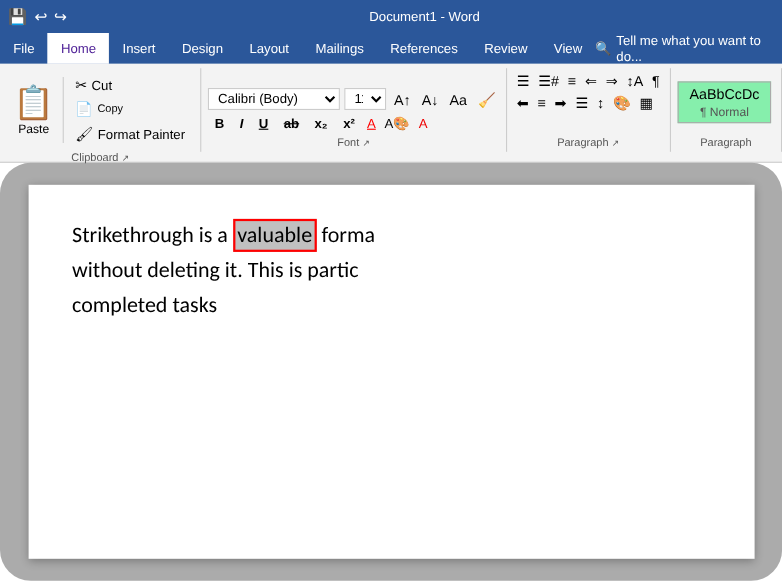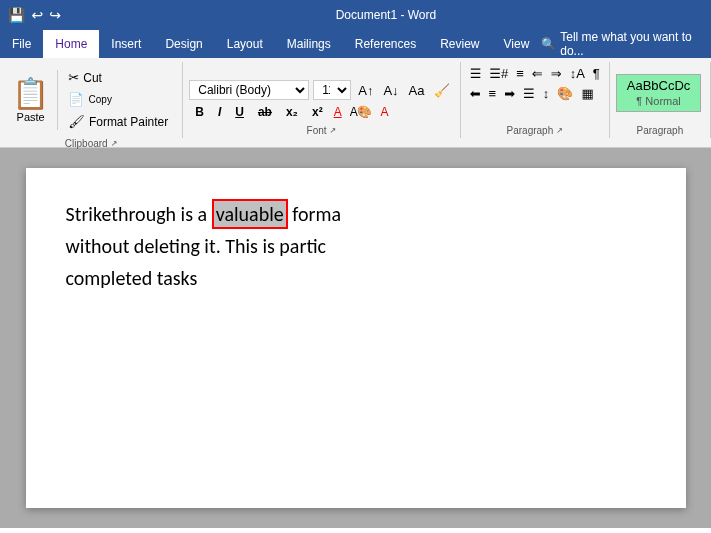--- a/index.html
+++ b/index.html
@@ -122,20 +122,21 @@
 
     
     .doc-area {
       background: #ababab;
       flex: 1;
       display: flex;
       justify-content: center;
       padding: 20px;
       height: calc(533px - 30px - 28px - 95px);
       overflow: hidden;
+      border-radius: 28px;
     }
     .doc-page {
       background: white;
       width: 100%;
       max-width: 660px;
       padding: 30px 40px;
       font-size: 18px;
       line-height: 1.6;
       box-shadow: 0 2px 8px rgba(0,0,0,0.3);
       position: relative;

